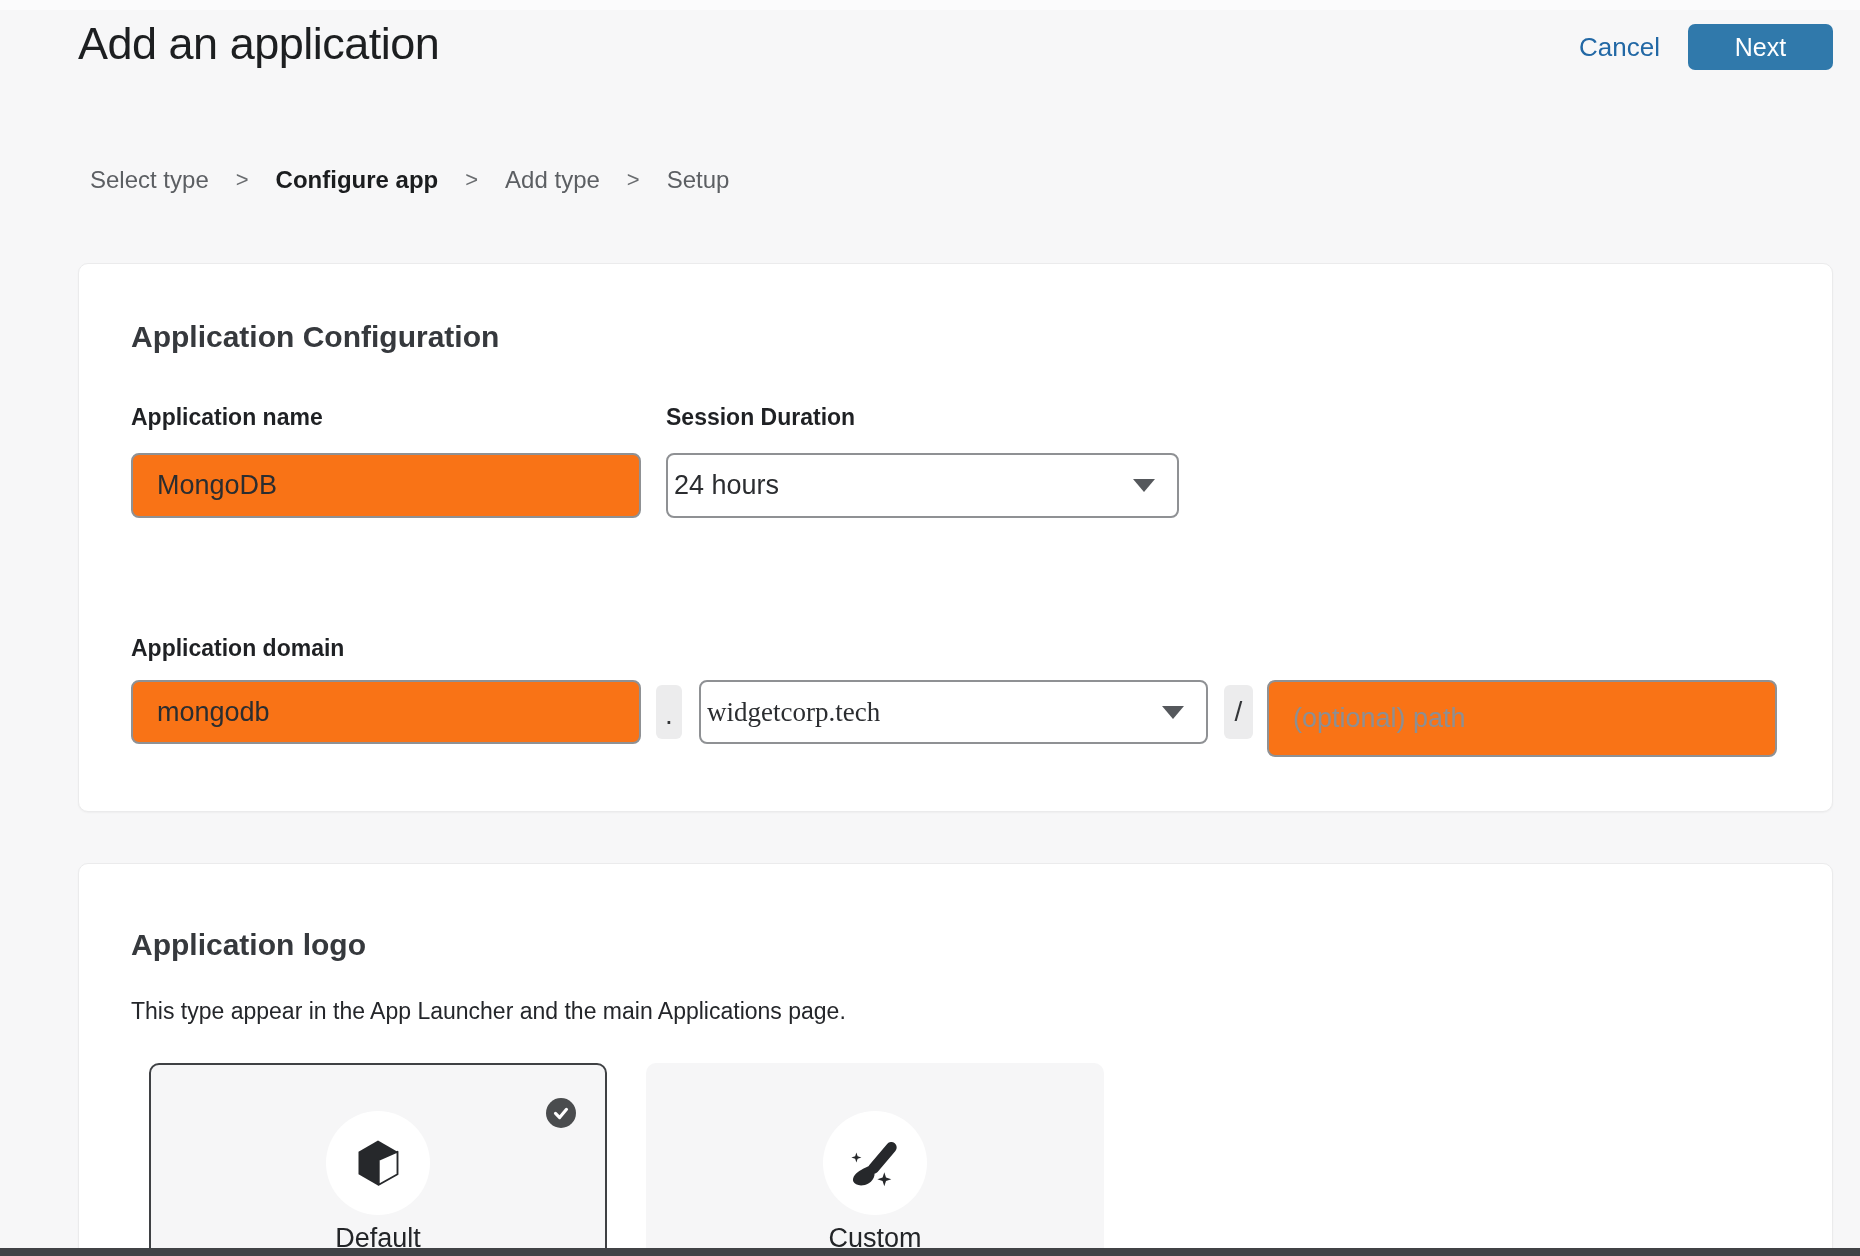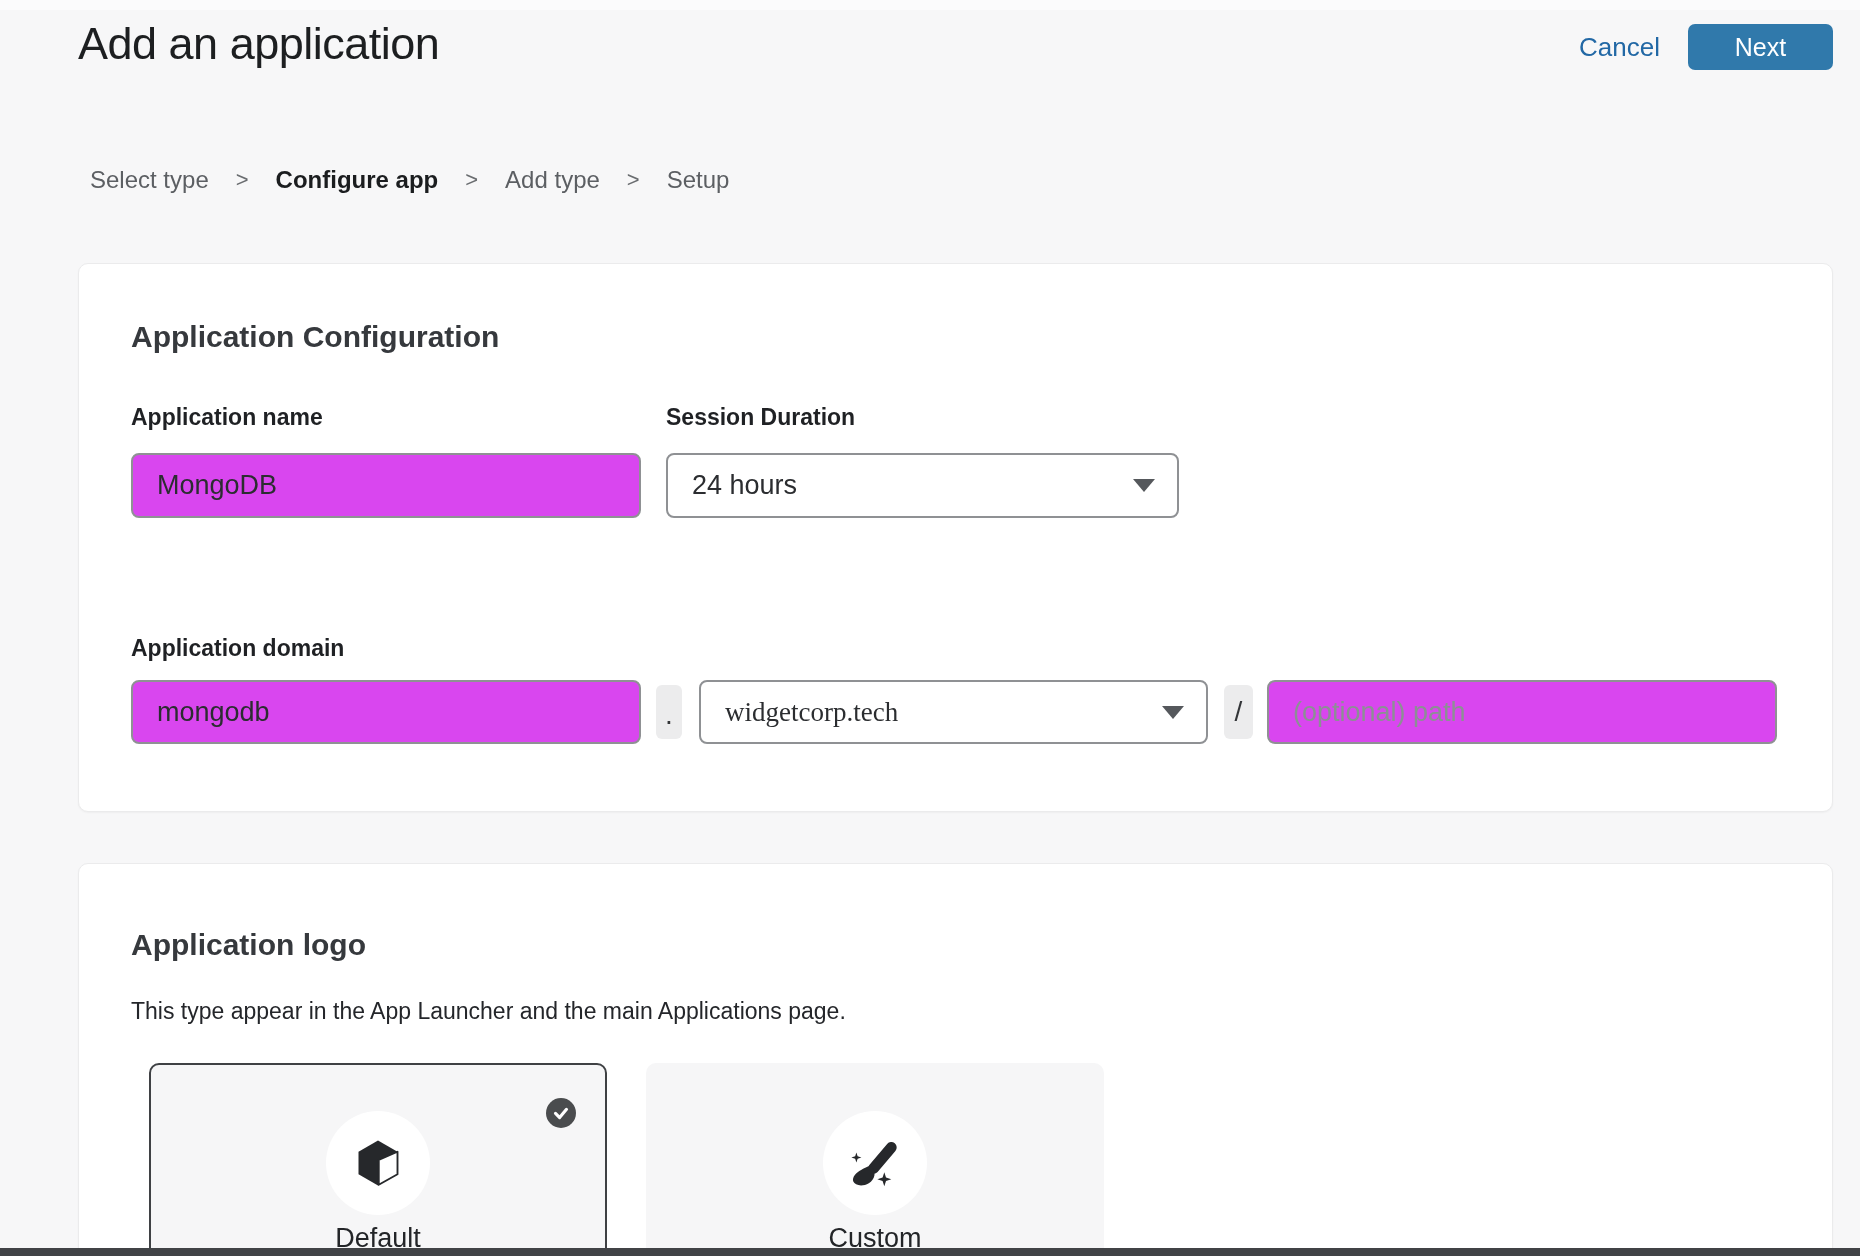--- a/index.html
+++ b/index.html
@@ -64,33 +64,33 @@
   .card-logo .section-heading { top: 64px; }
   .field-label {
     position: absolute;
     font-size: 23px; font-weight: 700; color: #1f2124;
   }
   .name-label    { left: 52px;  top: 140px; }
   .session-label { left: 587px; top: 140px; }
   .domain-label  { left: 52px;  top: 371px; }
   .text-input {
     position: absolute; height: 65px;
-    border: 2px solid #8f9194; border-radius: 8px; background: #d946ef;
+    border: 2px solid #8f9194; border-radius: 8px; background: #f97316;
     font-family: "Liberation Sans", sans-serif;
     font-size: 27px; color: #2b2d30; padding: 0 24px;
   }
   .text-input::placeholder { color: #8c8f94; }
   .name-input      { left: 52px;   top: 189px; width: 510px; }
   .subdomain-input { left: 52px;   top: 416px; width: 510px; height: 64px; }
-  .path-input      { left: 1188px; top: 416px; width: 510px; height: 64px; }
+  .path-input      { left: 1188px; top: 416px; width: 510px; height: 77px; }
   .select-box {
     position: absolute; height: 65px;
     border: 2px solid #8f9194; border-radius: 8px; background: #ffffff;
     display: flex; align-items: center; justify-content: space-between;
-    padding: 0 22px 0 24px; cursor: pointer;
+    padding: 0 22px 0 6px; cursor: pointer;
     font-size: 27px; color: #2b2d30;
   }
   .session-select { left: 587px; top: 189px; width: 513px; }
   .domain-select  { left: 620px; top: 416px; width: 509px; height: 64px; font-family: Liberation Serif, serif; }
   .caret {
     width: 0; height: 0;
     border-left: 11px solid transparent; border-right: 11px solid transparent;
     border-top: 13px solid #55585c;
     margin-left: 16px; flex: none;
   }

